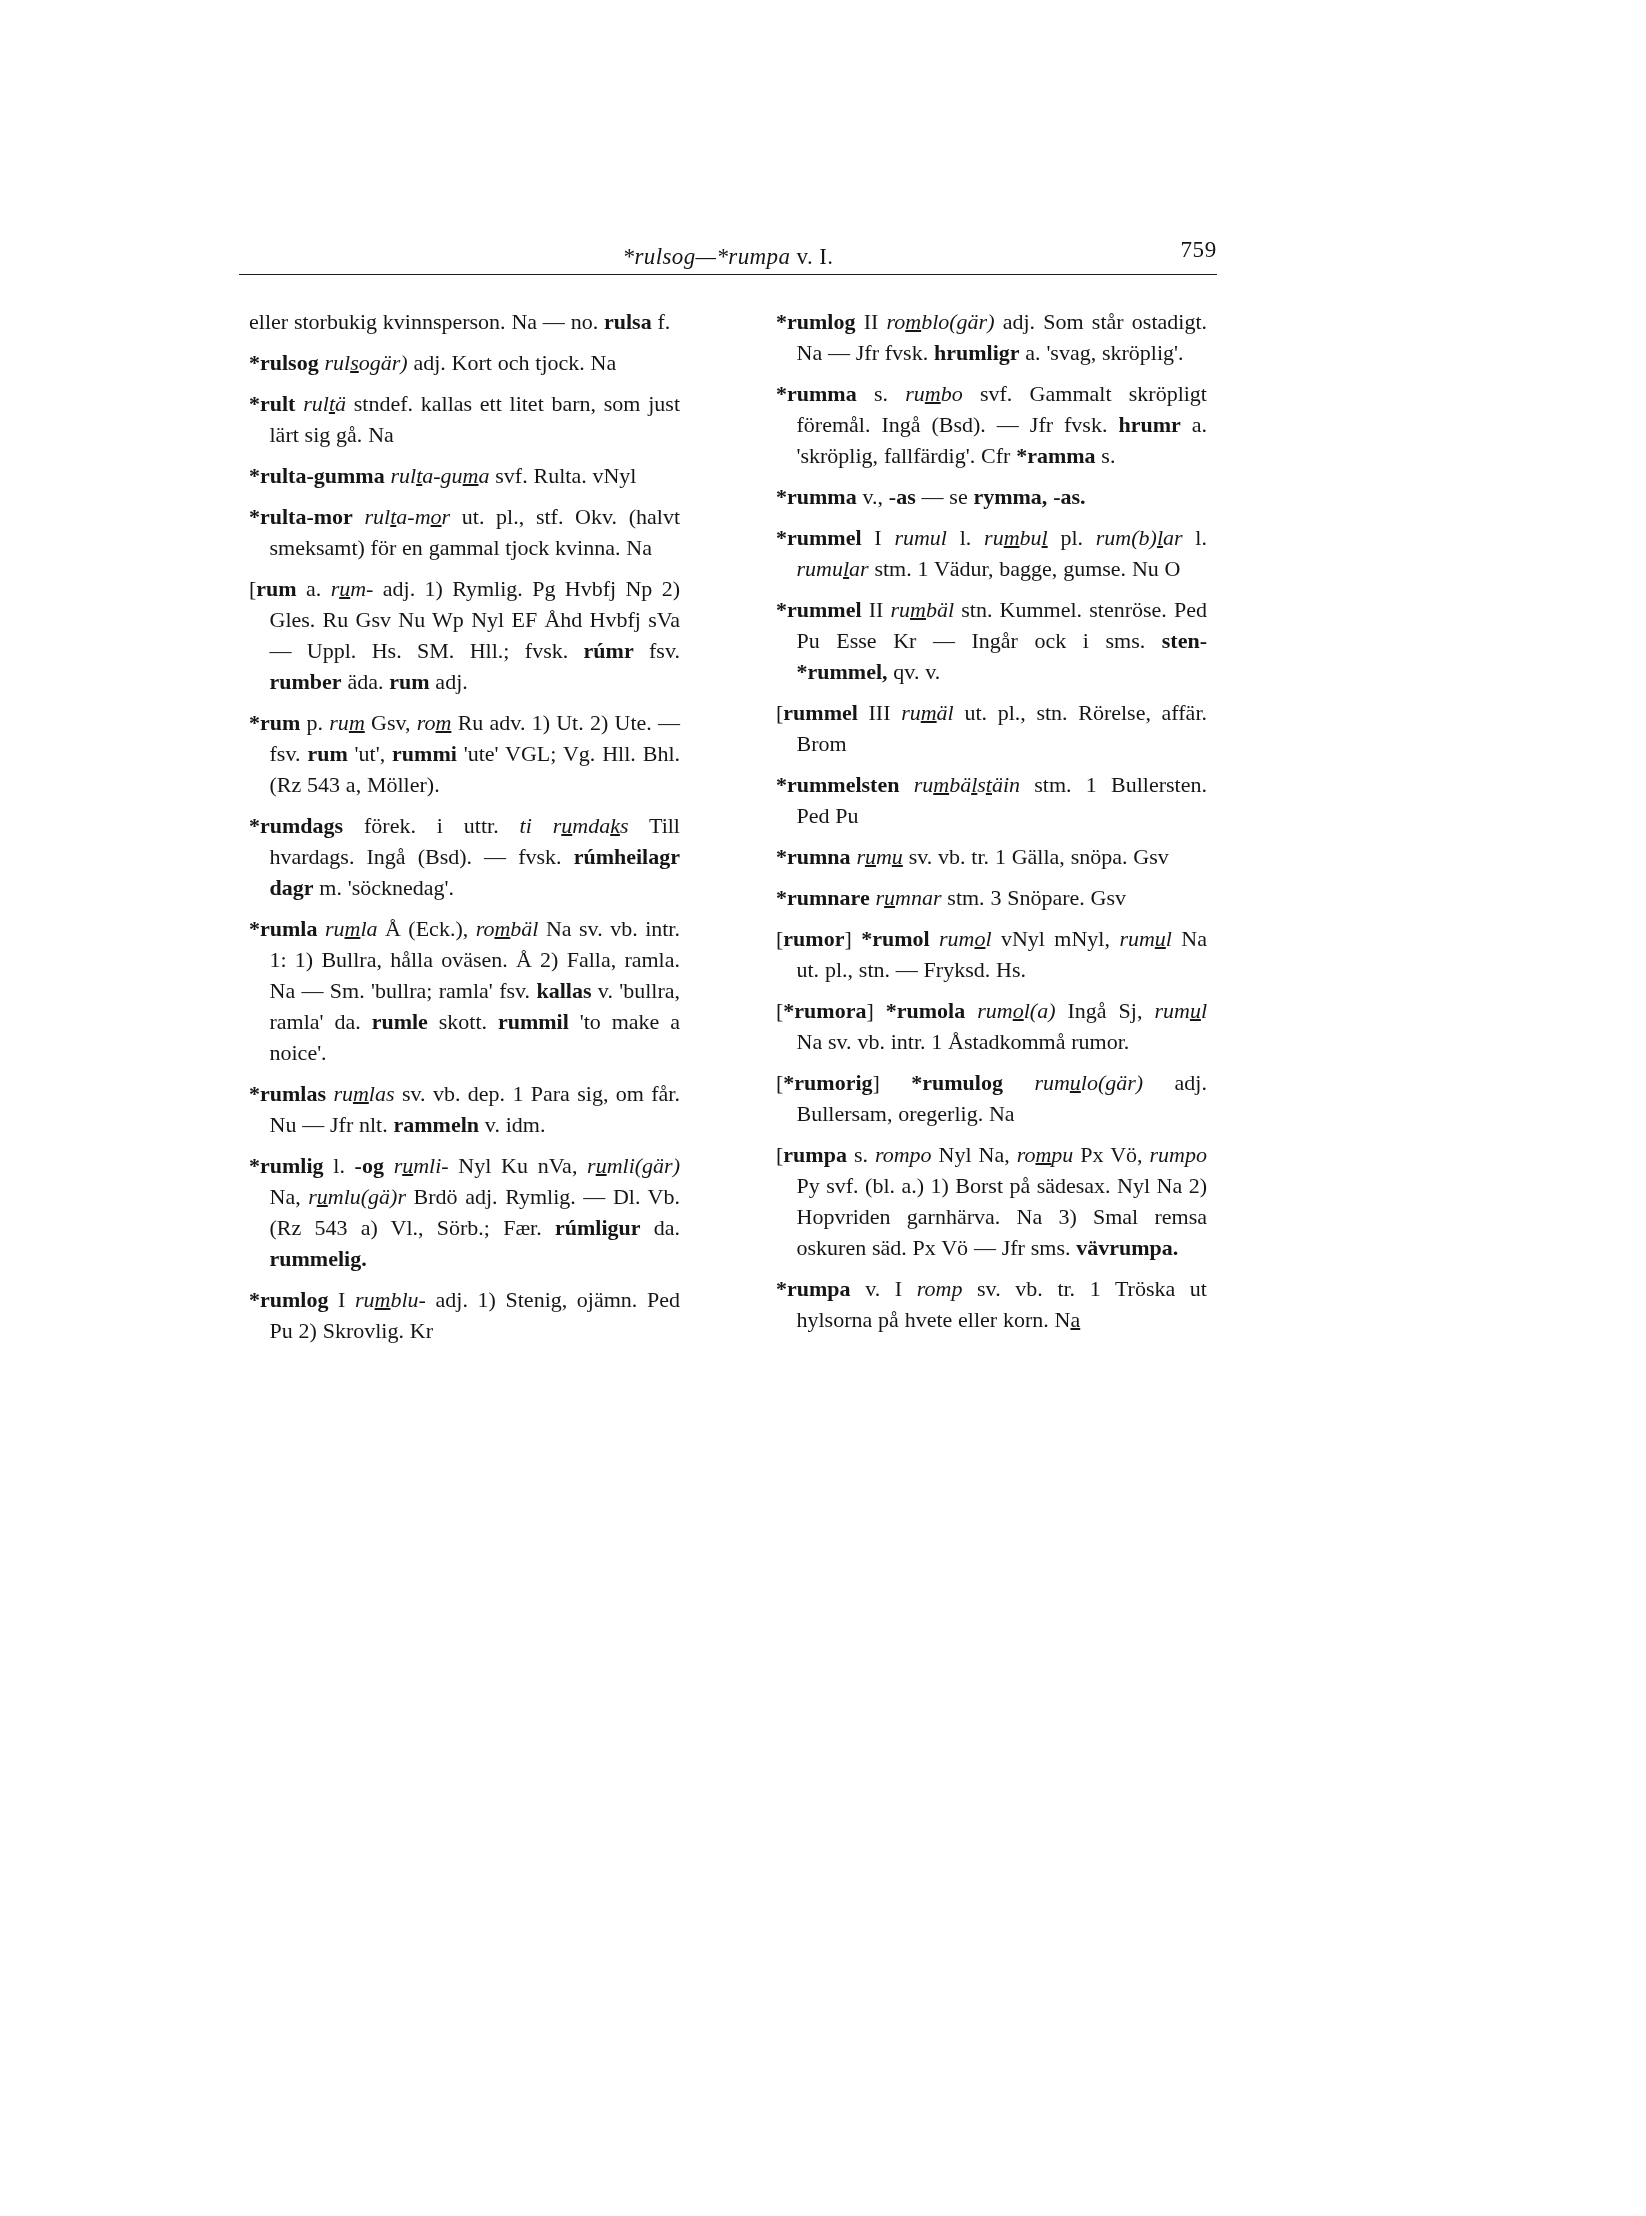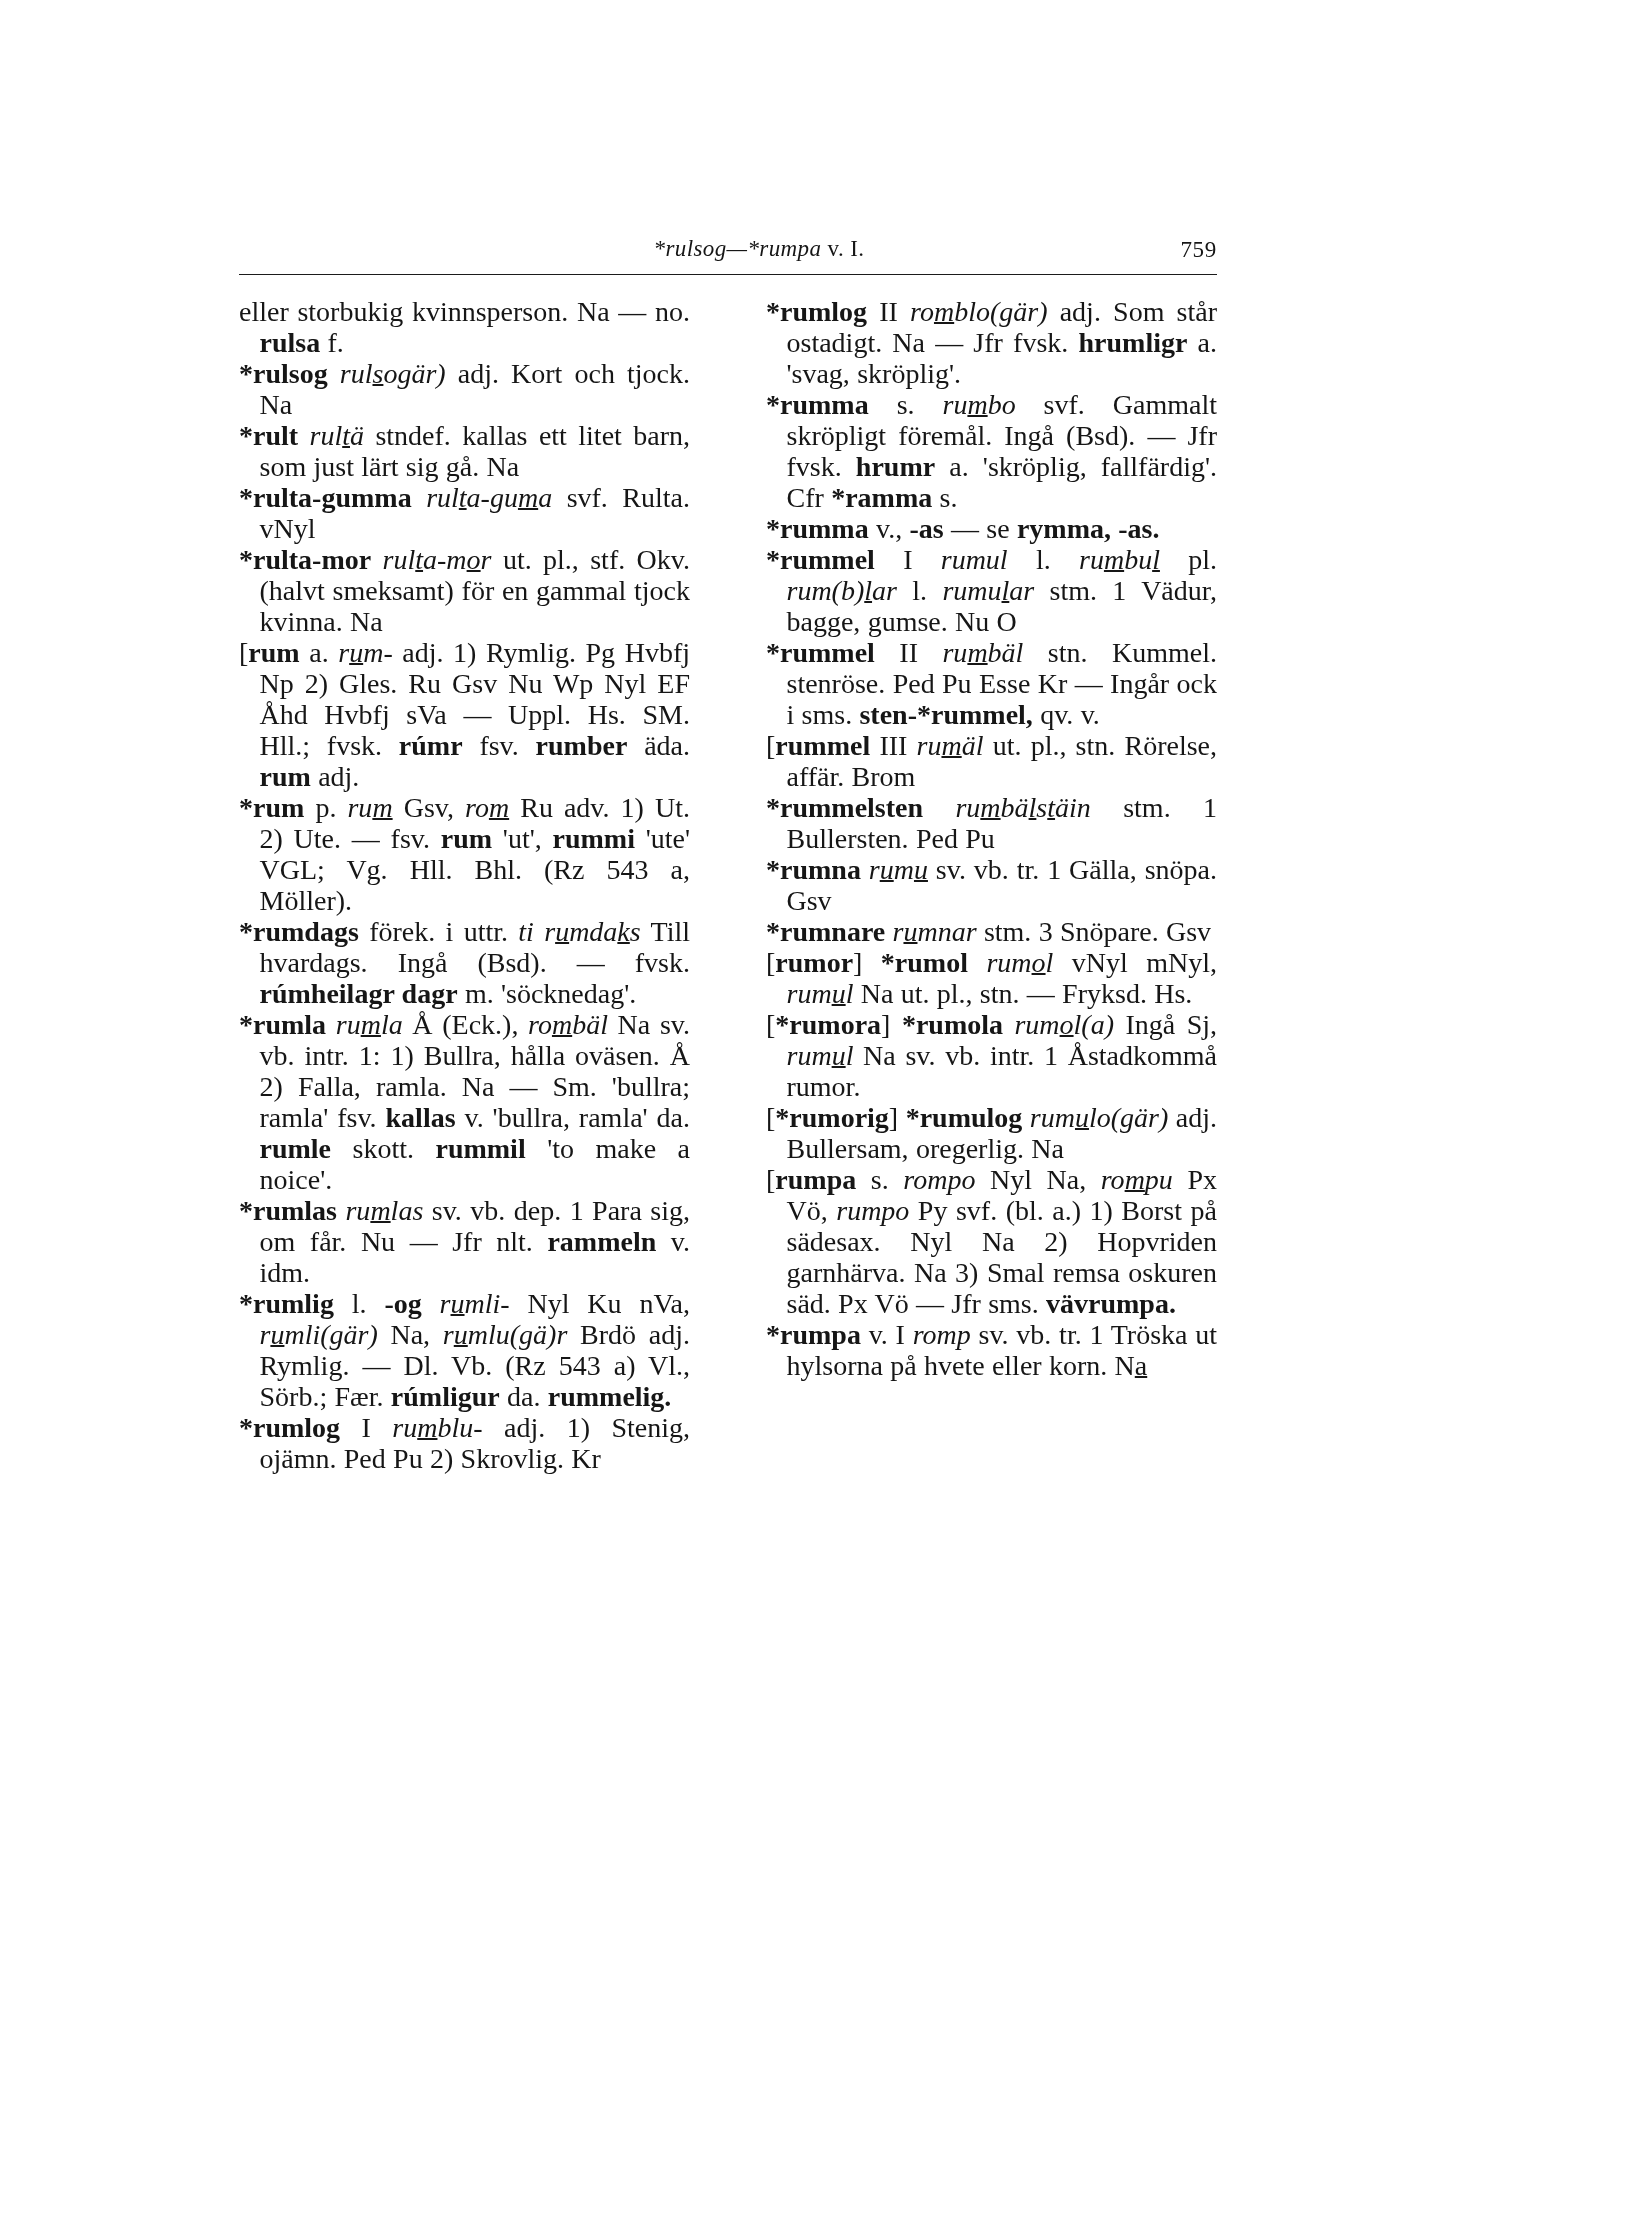--- a/index.html
+++ b/index.html
@@ -37,26 +37,25 @@
   
   .header-row {
     position: relative;
     height: 48px;
     width: 978px;
   }
   .header-title {
     position: absolute;
     left: 50%;
     transform: translateX(-50%);
-    top: 0;
+    top: 8px;
     font-style: italic;
     font-size: 23px;
     letter-spacing: 0.4px;
     white-space: nowrap;
-    margin-left: 31px;
   }
   .header-title .rom { font-style: normal; }
   .page-number {
     position: absolute;
     right: 0;
     top: 1.4px;
     font-size: 23px;
     font-weight: normal;
     letter-spacing: 0.7px;
   }
@@ -74,25 +73,25 @@
     top: 60px;
     left: 0;
     width: 978px;
     display: flex;
     justify-content: space-between;
   }
   .col {
     width: 451px;
   }
   .entry {
-    font-size: 28px;
+    font-size: 22px;
     line-height: 31px;
     text-indent: -20.5px;
     padding-left: 20.5px;
-    margin: 0;
+    margin: 10px;
     text-align: justify;
     text-justify: inter-word;
     word-spacing: 0.3px;
   }
   b { font-weight: bold; }
   i { font-style: italic; }
   .u { text-decoration: underline; text-underline-offset: 1.4px; }
 </style>
 </head>
 <body>

